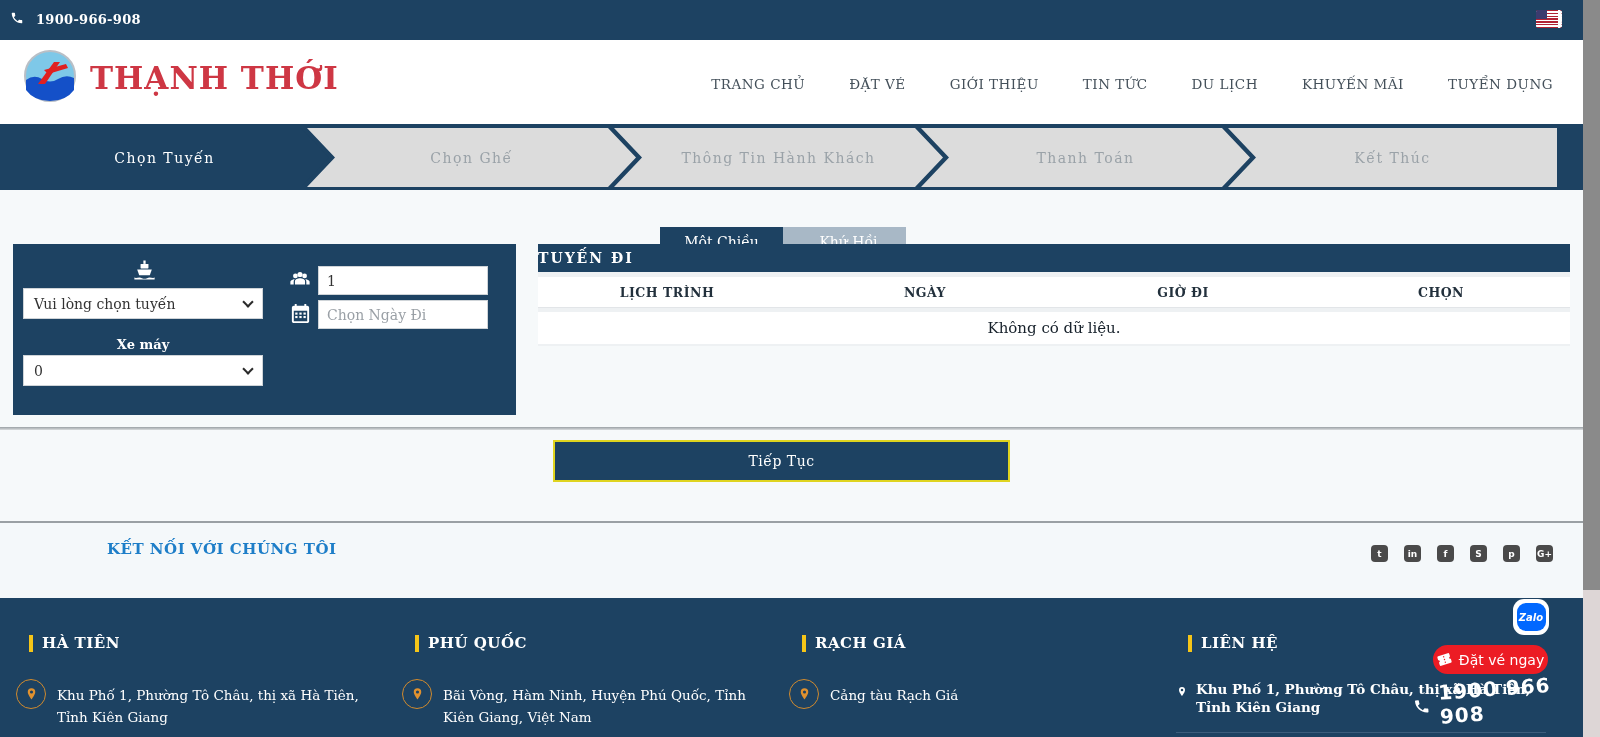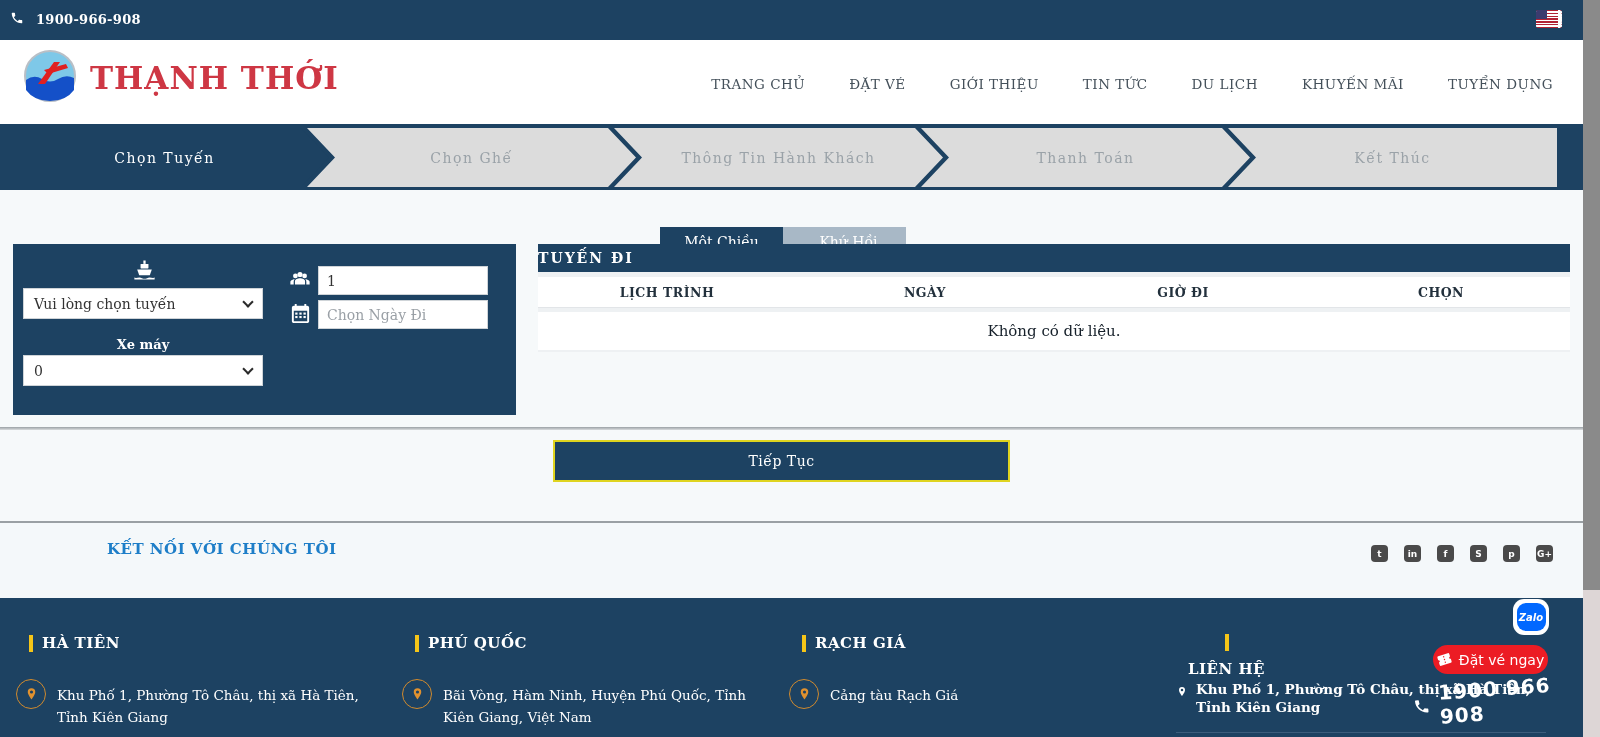--- a/index.html
+++ b/index.html
@@ -56,21 +56,21 @@
   .field::placeholder { color:#9aa0a6; }
   .panel-label { color:#ffffff; font-size:13px; font-weight:bold; text-align:center; }
 
   
   .rtable { left:538px; top:244px; width:1032px; background:#eef1f3; padding-bottom:2px; }
   .rtable-title { height:28px; background:#1d4262; color:#ffffff; font-size:14px; font-weight:bold;
     letter-spacing:2px; display:flex; align-items:center; padding:0 0; }
   .rtable-head { margin-top:5px; height:31px; background:#ffffff; display:flex; align-items:center;
     border-bottom:1px solid #e2e5e8; }
   .rtable-head .col { flex:1; text-align:center; font-size:12.5px; font-weight:bold; color:#22303c; letter-spacing:.5px; }
-  .rtable-body { margin-top:4px; height:38px; background:#ffffff; display:flex; align-items:center;
+  .rtable-body { margin-top:4px; height:32px; background:#ffffff; display:flex; align-items:center;
     justify-content:center; font-size:15px; color:#16202a; }
 
   
   .divider1 { left:0; top:427px; width:1583px; height:3px;
     background:linear-gradient(#9aa0a4,#d9dcde); }
   .continue-btn { left:553px; top:440px; width:457px; height:42px; background:#1d4262;
     border:2px solid #dfd41f; color:#ffffff; font-size:14px; display:flex; align-items:center;
     justify-content:center; cursor:pointer; letter-spacing:.5px; }
   .divider2 { left:0; top:521px; width:1583px; height:2px; background:#9aa0a4; }
 
@@ -263,21 +263,21 @@
   <span class="bar"></span>
   <span>RẠCH GIÁ</span>
 </div>
 <div class="abs pin-circle" style="left:789px; top:679px;">
   <svg width="15" height="15" viewBox="0 0 24 24" fill="#e0912f">
       <path d="M12 2a6 6 0 00-6 6c0 4.5 6 12 6 12s6-7.5 6-12a6 6 0 00-6-6zm0 8.5a2.5 2.5 0 110-5 2.5 2.5 0 010 5z"></path>
     </svg>
 </div>
 <div class="abs faddr" style="left:830px; top:684px; width:300px;">Cảng tàu Rạch Giá</div>
 
-<div class="abs fcol-title" style="left:1172px; top:634px;flex-direction:column;">
+<div class="abs fcol-title" style="left:1172px; top:634px;">
   <span class="bar"></span>
   <span>LIÊN HỆ</span>
 </div>
 <div class="abs contact-row" style="left:1176px; top:680px; width:370px;">
   <span style="margin-top:3px;">
     <svg width="12" height="12" viewBox="0 0 24 24" fill="#ffffff">
         <path d="M12 2a6 6 0 00-6 6c0 4.5 6 12 6 12s6-7.5 6-12a6 6 0 00-6-6zm0 8.5a2.5 2.5 0 110-5 2.5 2.5 0 010 5z"></path>
       </svg>
   </span>
   <span class="faddr" style="font-weight:bold; line-height:18px;">Khu Phố 1, Phường Tô Châu, thị xã Hà Tiên, Tỉnh Kiên Giang</span>

